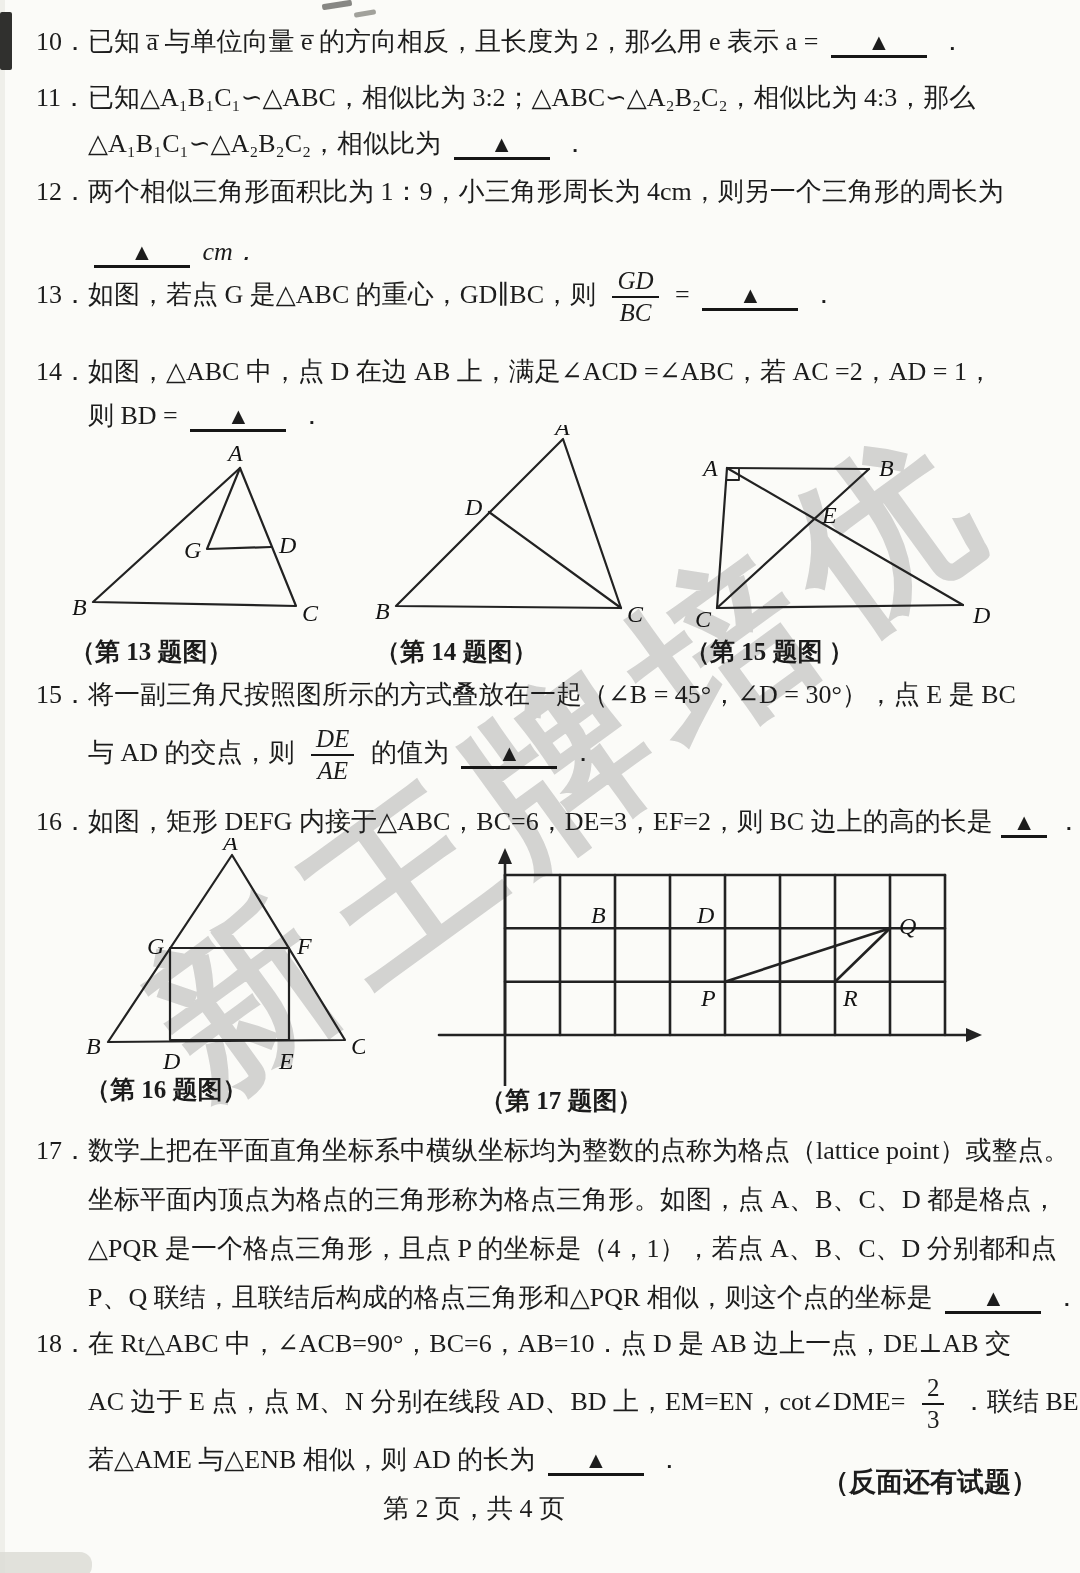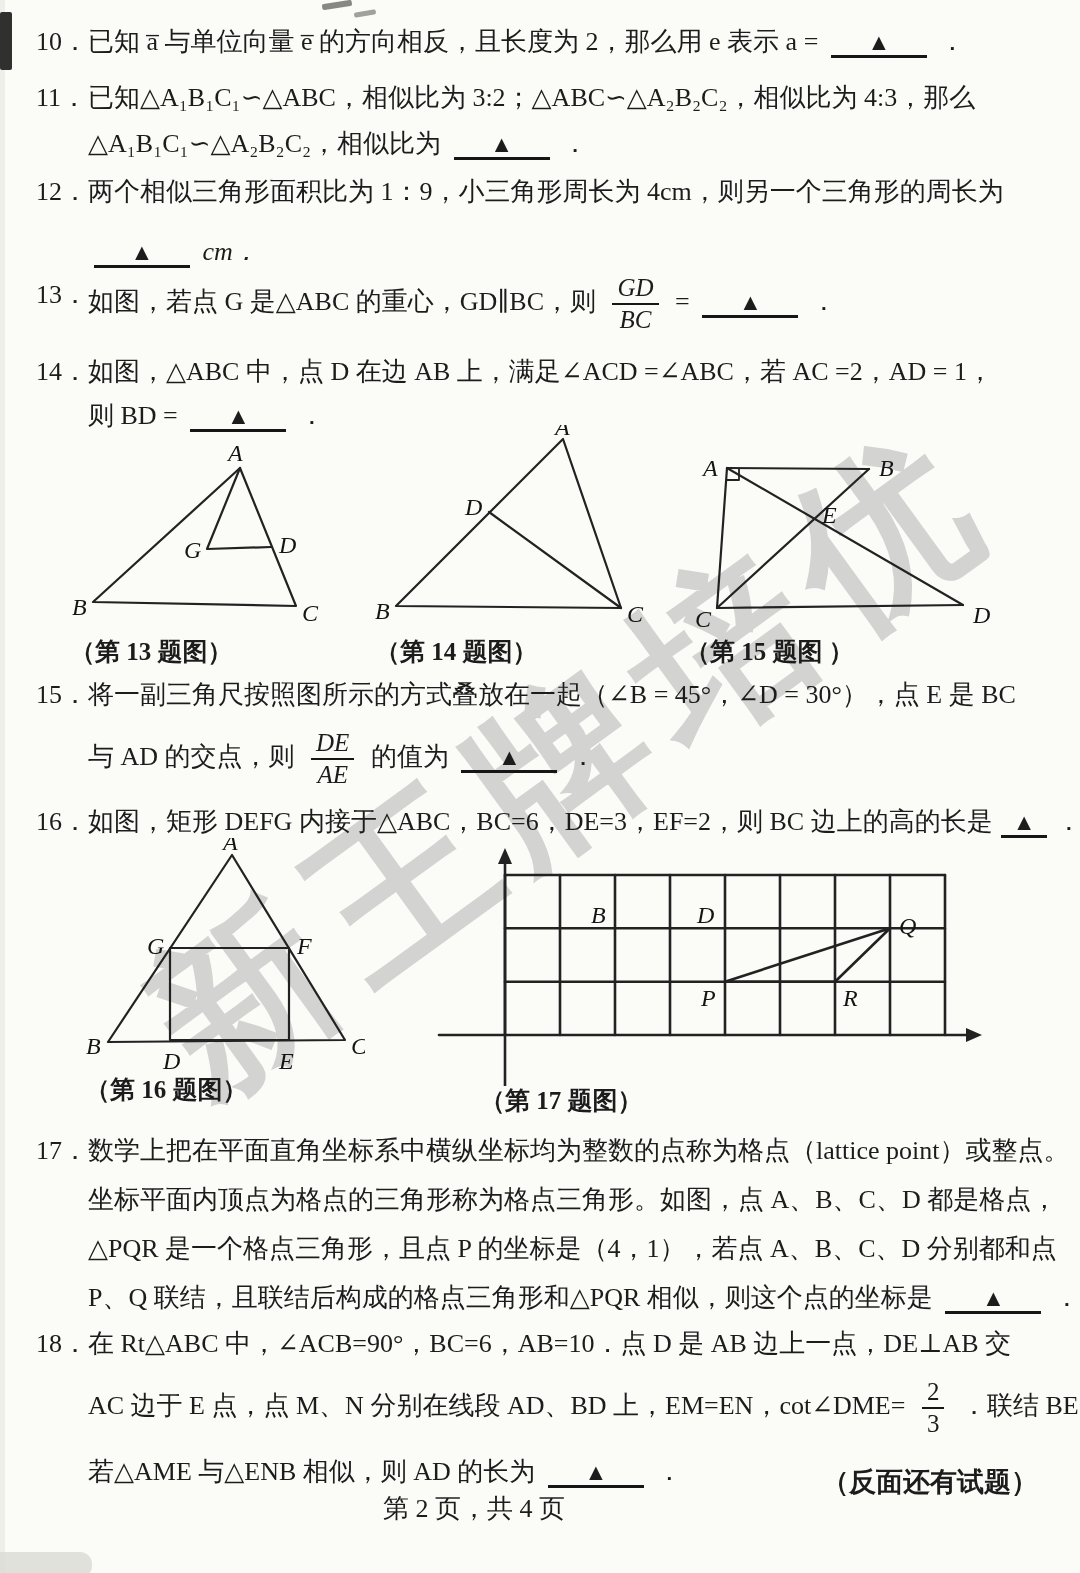--- a/index.html
+++ b/index.html
@@ -30,21 +30,21 @@
   .qnum{position:absolute;left:36px;top:0;text-align:center;}
   .lh49 .qline{line-height:49px;}
   .blank{
     display:inline-block;min-width:88px;padding:0 4px;margin:0 6px;
     border-bottom:3px solid #161616;text-align:center;
     font-size:23px;line-height:25px;vertical-align:baseline;
   }
   .blank.sm{min-width:38px;margin:0 2px;}
   .frac{
     display:inline-flex;flex-direction:column;align-items:center;vertical-align:middle;
-    margin:12px 10px;font-size:25px;line-height:1.12;font-style:italic;
+    margin:0 10px;font-size:25px;line-height:1.12;font-style:italic;
   }
   .frac .fnum{border-bottom:2.5px solid #161616;padding:0 5px 1px;}
   .frac .fden{padding-top:1px;}
   
   .fig{position:absolute;z-index:1;}
   .fig svg{display:block;}
   .fig .stroke{fill:none;stroke:#222;stroke-width:2.2;stroke-linejoin:round;stroke-linecap:round;}
   .fig .thick{stroke-width:2.6;}
   .fig text{font-family:"Liberation Serif","DejaVu Serif",serif;font-style:italic;font-size:24px;fill:#141414;}
   .fig-caption{font-size:25px;font-weight:bold;text-align:left;line-height:30px;white-space:nowrap;}

